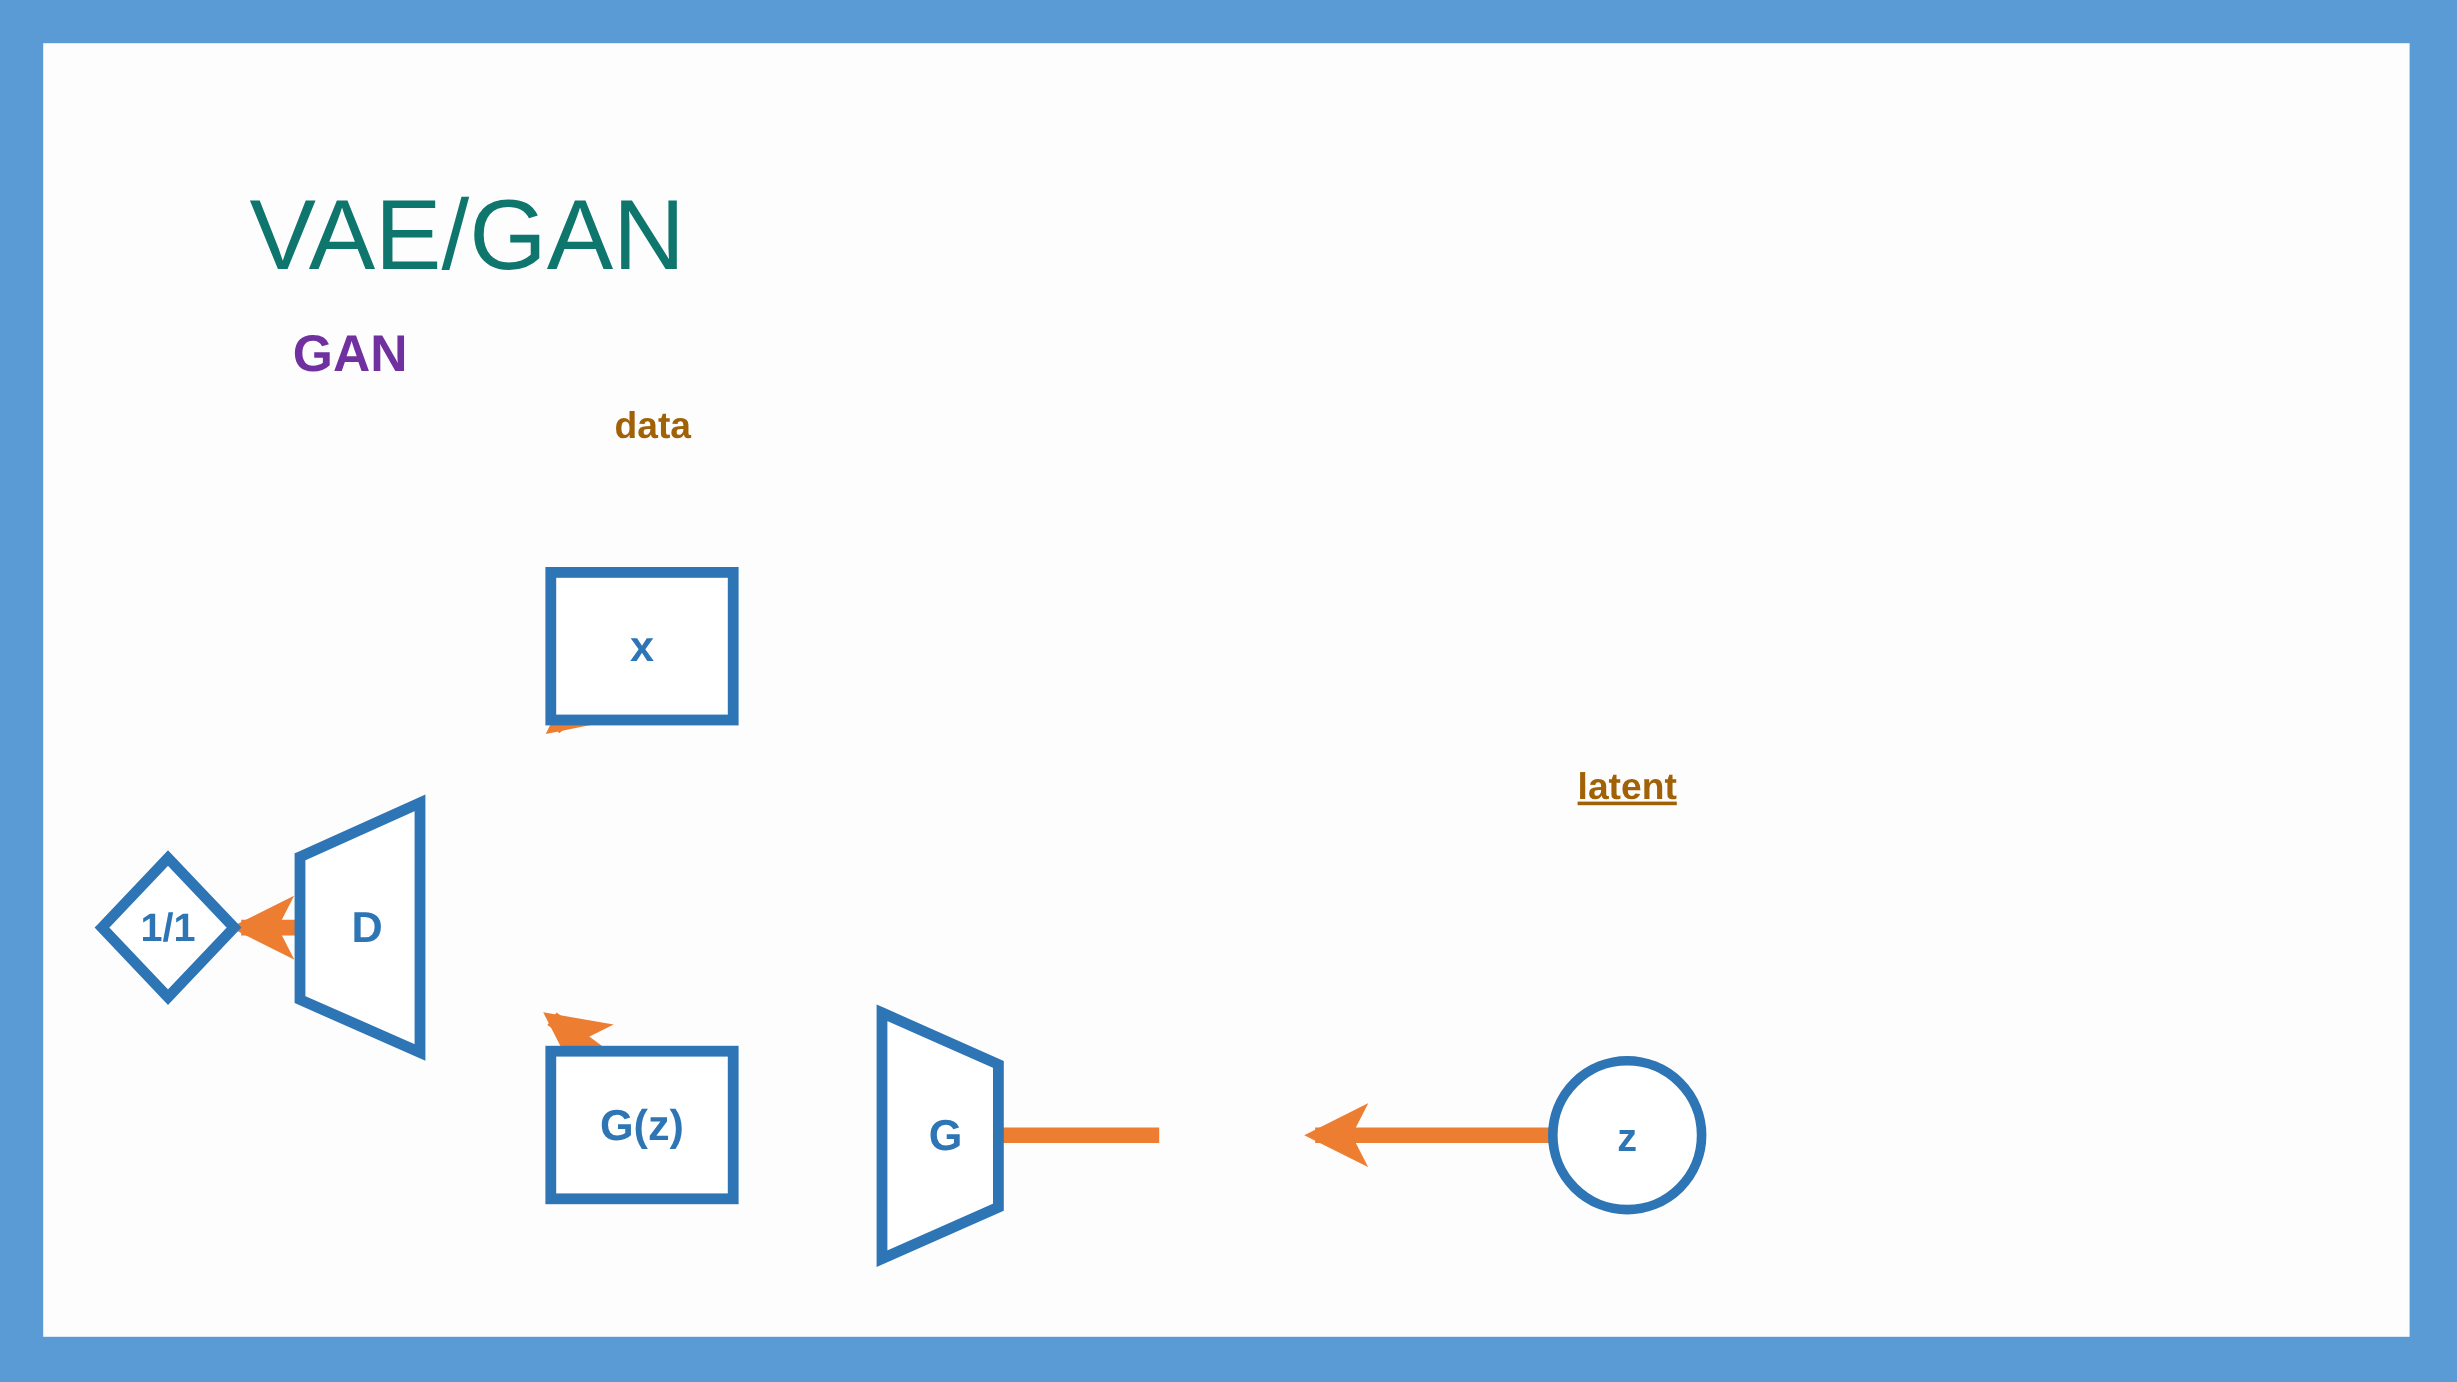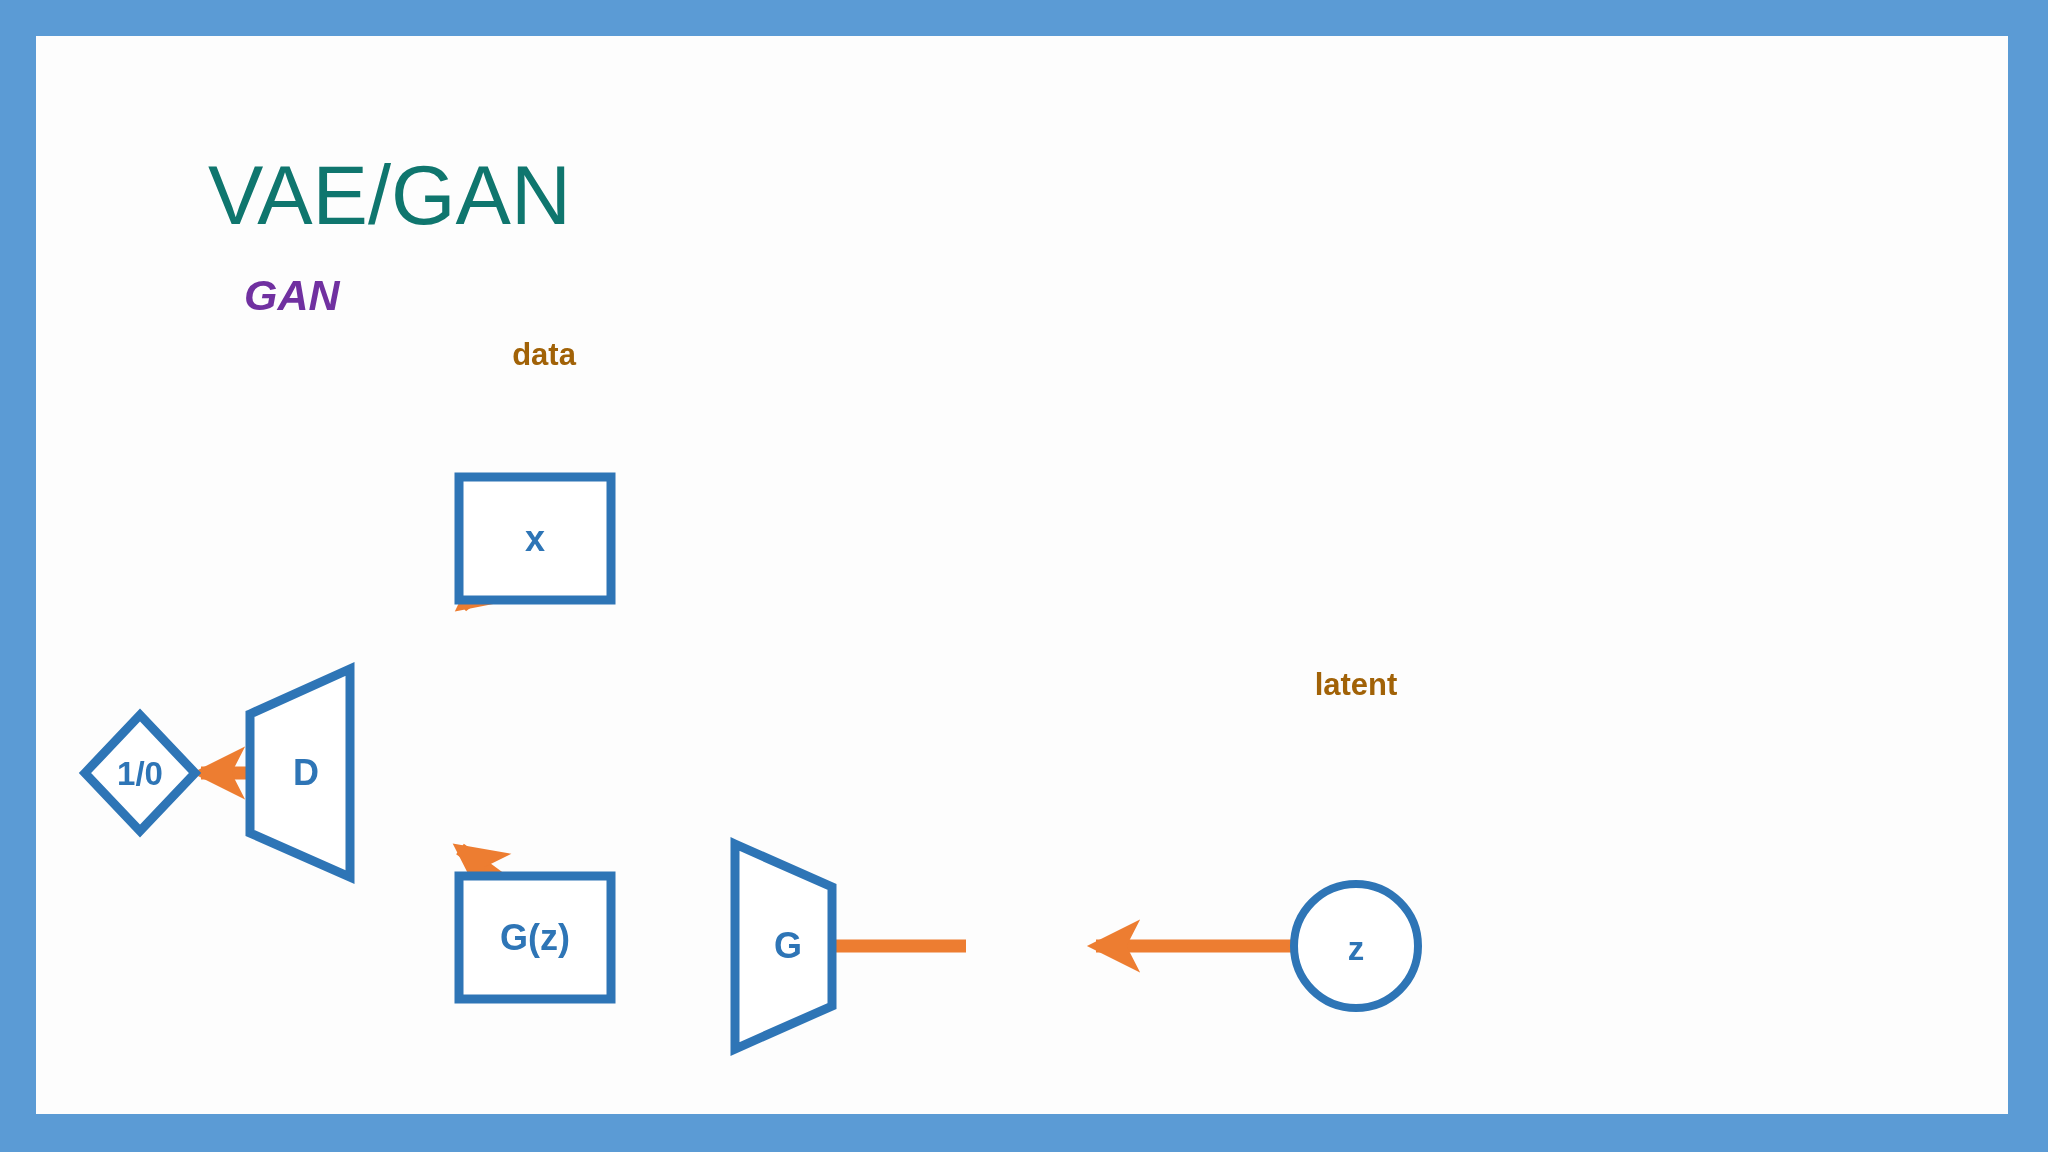--- a/index.html
+++ b/index.html
@@ -41,21 +41,20 @@
     white-space: nowrap;
     line-height: 1;
   }
   .section-label {
     position: absolute;
     font-weight: bold;
     color: #7030a0;
     font-size: 43px;
     white-space: nowrap;
     line-height: 1;
-    font-style: italic;
   }
   .node-caption {
     position: absolute;
     font-weight: bold;
     color: #a16207;
     font-size: 31px;
     white-space: nowrap;
     line-height: 1;
     text-align: center;
   }
@@ -75,21 +74,21 @@
 <body>
 
 <div id="slide-root">
   <div id="slide-canvas">
 
     <div class="slide-title">VAE/GAN</div>
 
     <div class="section-label" style="left:208px; top:238px;">GAN</div>
 
     <div class="node-caption" style="left:443px; top:303px; width:130px;">data</div>
-    <div class="node-caption" style="left:1255px; top:633px; width:130px;">latent</div>
+    <div class="node-caption" style="left:1255px; top:604px; width:130px;text-decoration:underline;">latent</div>
 
     <svg id="diagram-svg" viewBox="0 0 1972 1078">
       <defs>
         <marker id="arrowhead" markerWidth="4.2" markerHeight="4.2" refX="3.4" refY="2.1" orient="auto" markerUnits="strokeWidth">
           <path d="M 0,0.05 L 4.1,2.1 L 0,4.15 L 1.05,2.1 Z" fill="#ed7d31"></path>
         </marker>
       </defs>
 
       <g>
 
@@ -113,21 +112,21 @@
         <rect x="423" y="441" width="152" height="123" fill="#ffffff" stroke="#2e75b6" stroke-width="9"></rect>
 
         <rect x="423" y="840" width="152" height="123" fill="#ffffff" stroke="#2e75b6" stroke-width="9"></rect>
 
         <polygon points="699,808 796,851 796,970 699,1013" fill="#ffffff" stroke="#2e75b6" stroke-width="9"></polygon>
 
         <circle cx="1320" cy="910" r="62" fill="#ffffff" stroke="#2e75b6" stroke-width="8"></circle>
       </g>
     </svg>
 
-    <div class="node-label md" style="left:104px; top:737px;">1/0</div>
+    <div class="node-label md" style="left:104px; top:737px;">1/1</div>
     <div class="node-label lg" style="left:270px; top:737px;">D</div>
     <div class="node-label lg" style="left:499px; top:503px;">x</div>
     <div class="node-label lg" style="left:499px; top:902px;text-align:right;">G(z)</div>
     <div class="node-label lg" style="left:752px; top:910px;">G</div>
     <div class="node-label md" style="left:1320px; top:912px;">z</div>
 
   </div>
 </div>
 
 </body></html>

